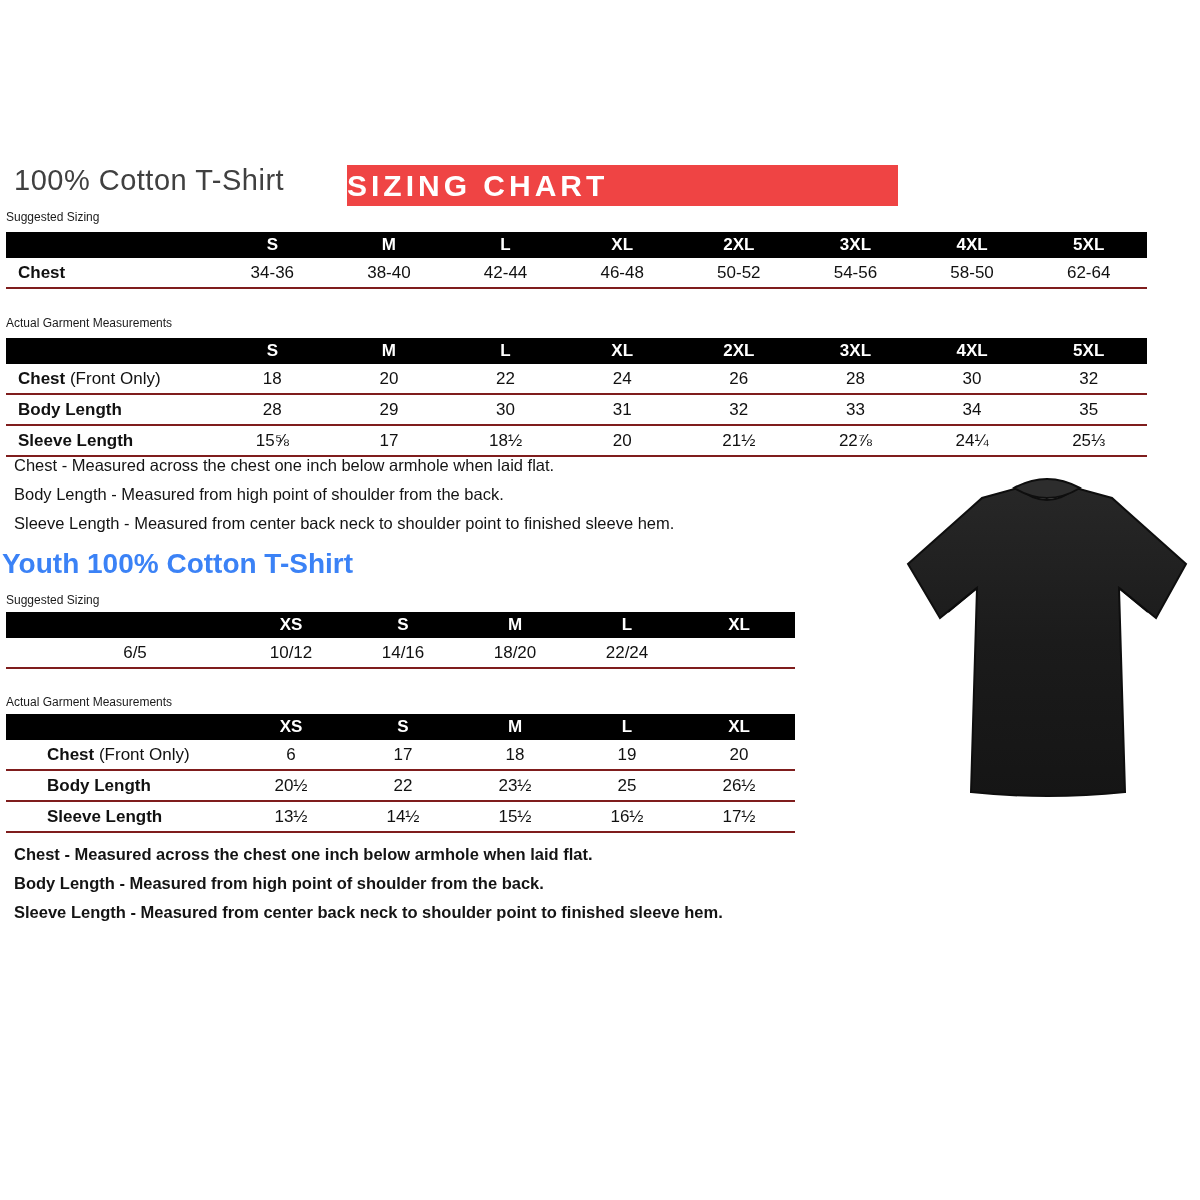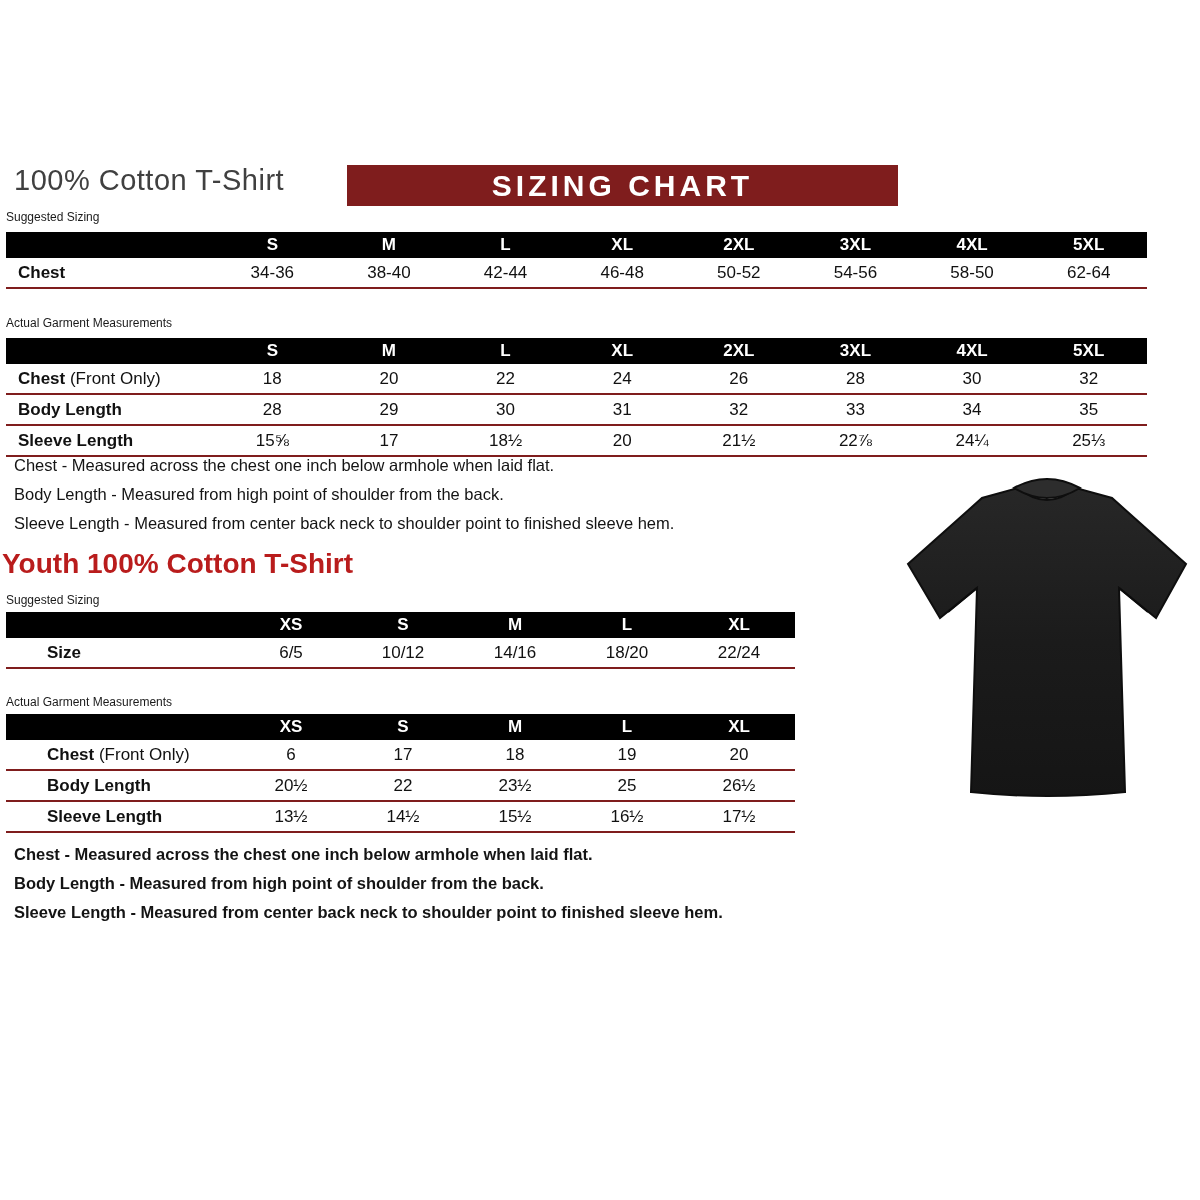--- a/index.html
+++ b/index.html
@@ -6,25 +6,25 @@
   body{
     width:1200px;height:1200px;background:#ffffff;position:relative;
     font-family:"Liberation Sans","DejaVu Sans",sans-serif;color:#111;
     overflow:hidden;
   }
   .abs{position:absolute;}
 
   
   .main-title{left:14px;top:164px;font-size:29px;font-weight:400;letter-spacing:0.5px;color:#404040;}
   .banner{
-    left:347px;top:165px;width:551px;height:41px;background:#7f1d1d;color:#fff;
-    font-size:30px;font-weight:700;letter-spacing:4px;text-align:center;line-height:41px;
+    left:347px;top:165px;width:551px;height:41px;background:#ef4444;color:#fff;
+    font-size:30px;font-weight:700;letter-spacing:4px;text-align:left;line-height:41px;
   }
   .section-label{font-size:12px;color:#1a1a1a;}
-  .youth-title{left:2px;top:548px;font-size:28px;font-weight:700;color:#b91c1c;}
+  .youth-title{left:2px;top:548px;font-size:28px;font-weight:700;color:#3b82f6;}
 
   
   .tbl{left:6px;}
   .tbl-adult{width:1141px;}
   .tbl-youth{width:789px;}
   .grid{display:grid;align-items:center;}
   .grid-a{grid-template-columns:208px repeat(8,1fr);}
   .grid-y{grid-template-columns:200px repeat(5,1fr);padding-left:29px;}
   .thead{background:#000;color:#fff;height:26px;}
   .thead .cell{font-weight:700;font-size:17px;text-align:center;line-height:26px;}
@@ -136,21 +136,20 @@
 <div class="abs tbl tbl-youth" style="top:612px;">
   <div class="grid grid-y thead">
     <div class="cell"></div>
     <div class="cell">XS</div>
     <div class="cell">S</div>
     <div class="cell">M</div>
     <div class="cell">L</div>
     <div class="cell">XL</div>
   </div>
   <div class="grid grid-y trow">
-    <div class="cell rowlabel">Size</div>
     <div class="cell">6/5</div>
     <div class="cell">10/12</div>
     <div class="cell">14/16</div>
     <div class="cell">18/20</div>
     <div class="cell">22/24</div>
   </div>
 </div>
 
 <div class="abs section-label" style="left:6px;top:695px;">Actual Garment Measurements</div>
 

